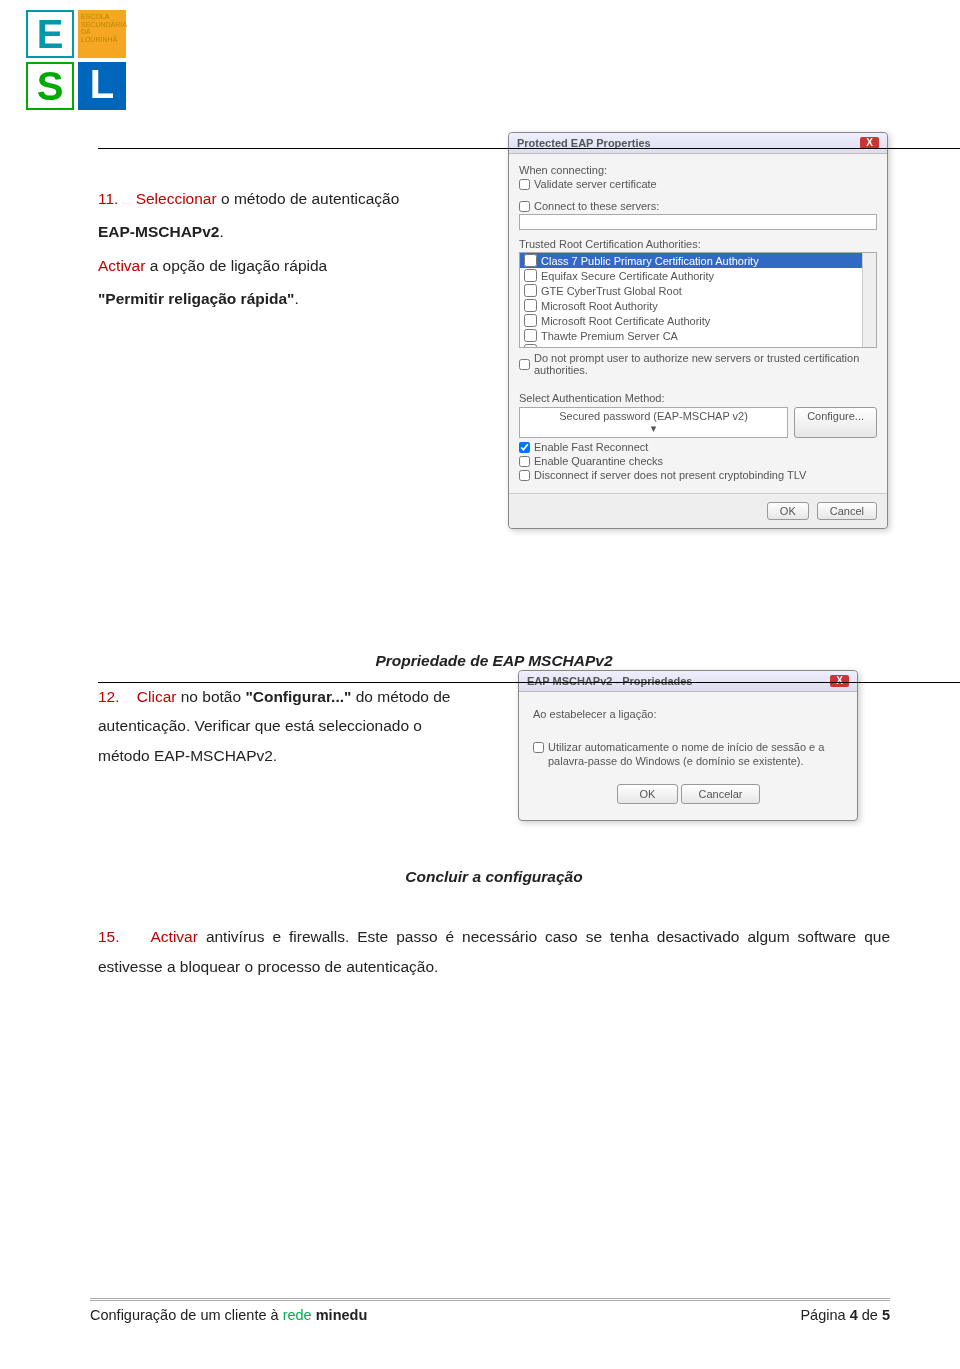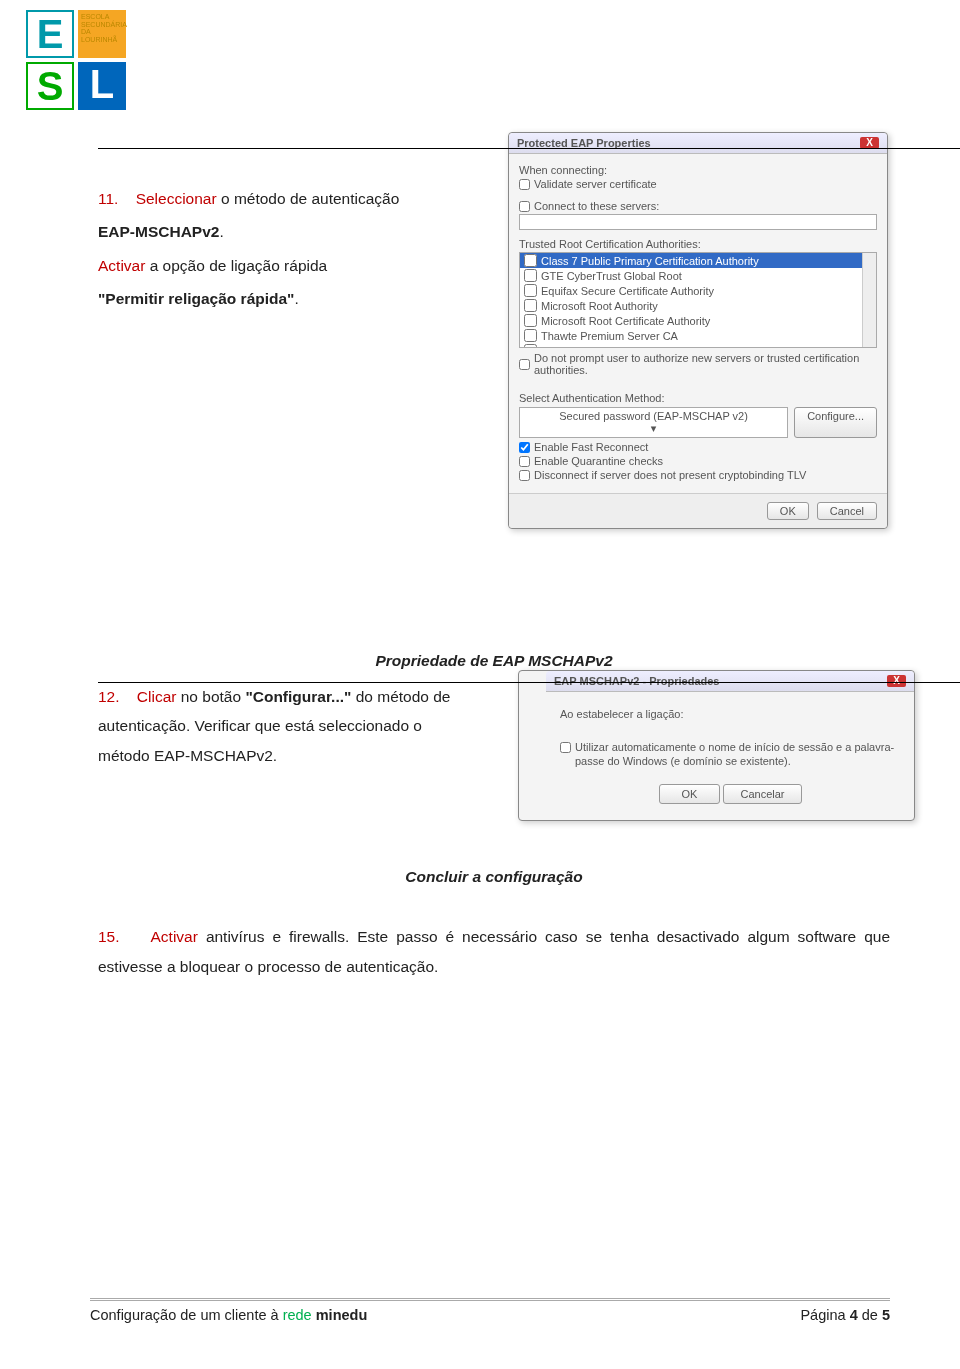--- a/index.html
+++ b/index.html
@@ -89,25 +89,25 @@
         <div class="txtfield"></div>
         <div style="height:8px"></div>
         <div>Trusted Root Certification Authorities:</div>
         <div class="listbox">
           <div class="row sel">
               <input type="checkbox" style="">
               <span>Class 7 Public Primary Certification Authority</span>
             </div>
           <div class="row">
               <input type="checkbox" style="">
+              <span>Equifax Secure Certificate Authority</span>
+            </div>
+          <div class="row">
+              <input type="checkbox" style="">
               <span>GTE CyberTrust Global Root</span>
-            </div>
-          <div class="row">
-              <input type="checkbox" style="">
-              <span>Equifax Secure Certificate Authority</span>
             </div>
           <div class="row">
               <input type="checkbox" style="">
               <span>Microsoft Root Authority</span>
             </div>
           <div class="row">
               <input type="checkbox" style="">
               <span>Microsoft Root Certificate Authority</span>
             </div>
           <div class="row">
@@ -168,21 +168,21 @@
         <p class="step">
           <span class="red">12.</span>&nbsp;&nbsp;&nbsp;
           <span class="red">Clicar</span>
           <span>no botão</span>
           <span class="bold">"Configurar..."</span>
           <span>do método de autenticação. Verificar que está seleccionado o método EAP-MSCHAPv2.</span>
         </p>
         <div style="height:30px"></div>
       </div>
 
-      <div class="dialog" style="top:-12px; left:420px; width:397px;padding-left:27px;">
+      <div class="dialog" style="top:-12px; left:420px; width:340px;">
         <div class="titlebar">
           <span>EAP MSCHAPv2 - Propriedades</span>
           <span class="close-x">X</span>
         </div>
         <div class="body" style="padding:16px 14px">
           <div>Ao estabelecer a ligação:</div>
           <div style="height:18px"></div>
           <label class="chk" style="align-items:flex-start">
             <input type="checkbox" style="margin-top: 2px;">
             <span style="line-height:1.3">Utilizar automaticamente o nome de início de sessão e a palavra-passe do Windows (e domínio se existente).</span>

